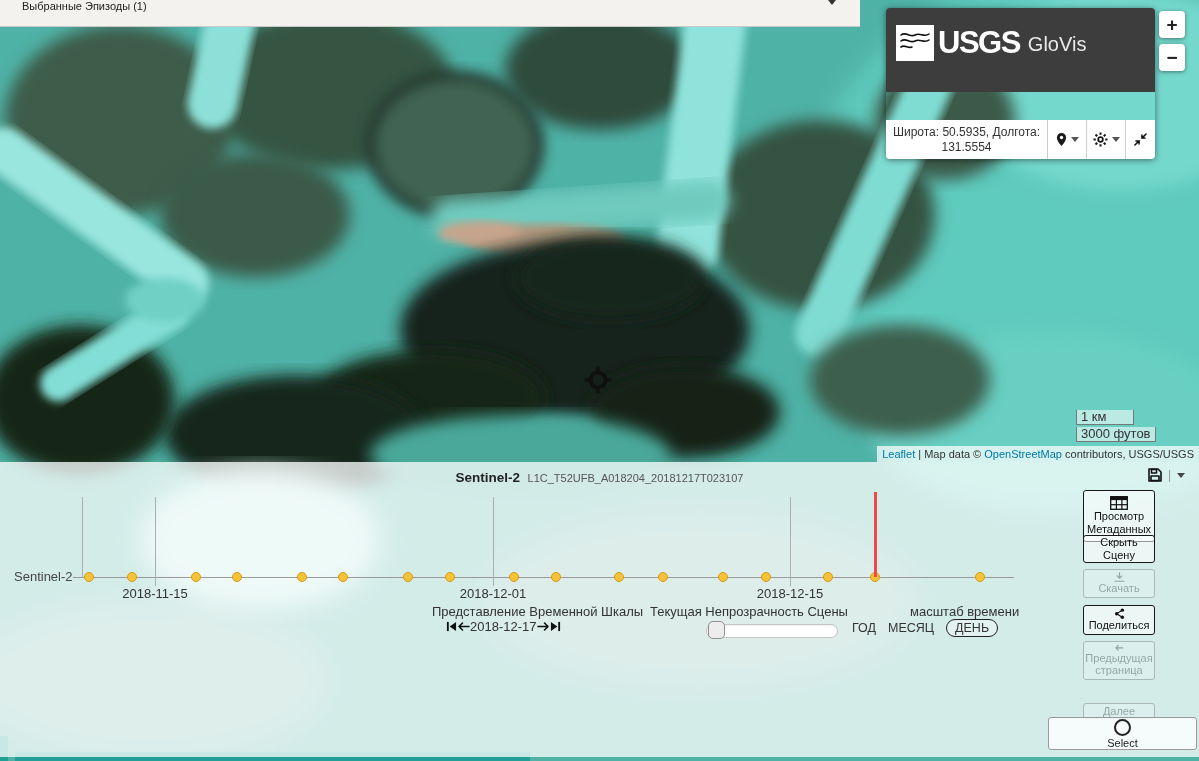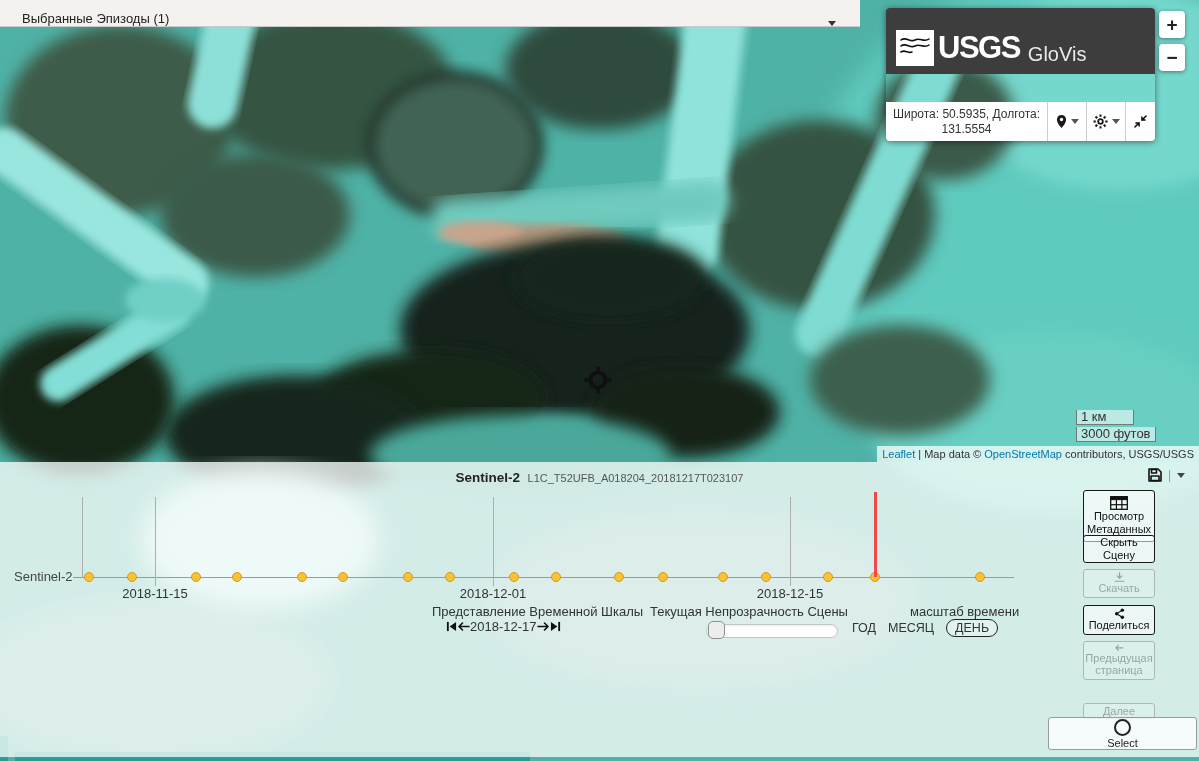--- a/index.html
+++ b/index.html
@@ -4,28 +4,28 @@
 <style>
   html,body{margin:0;padding:0;background:#222;}
   #app{position:relative;width:1199px;height:761px;overflow:hidden;
        font-family:"Liberation Sans","DejaVu Sans",sans-serif;color:#333;}
   
   #map{position:absolute;inset:0;background:#4fb2a6;cursor:grab;}
   #map svg{display:block;}
   #crosshair{position:absolute;left:584px;top:366px;width:28px;height:28px;}
   
   #episodes-bar{position:absolute;left:0;top:0;width:860px;height:27px;background:#f3f2ef;
-    border-bottom:1px solid #c9c9c9;display:flex;align-items:flex-end;justify-content:space-between;
-    padding:0 24px 0 22px;box-sizing:border-box;font-size:13px;color:#222;cursor:pointer;}
+    border-bottom:1px solid #c9c9c9;display:flex;align-items:flex-start;justify-content:space-between;
+    padding:0 24px 0 22px;box-sizing:border-box;font-size:11px;color:#222;cursor:pointer;}
   .caret-down{width:0;height:0;border-left:4px solid transparent;border-right:4px solid transparent;
     border-top:5px solid #333;display:inline-block;}
   
   #usgs-panel{position:absolute;left:886px;top:8px;width:269px;border-radius:4px;overflow:hidden;
     box-shadow:0 1px 6px rgba(0,0,0,.5);}
-  #usgs-header{height:50px;background:#3d3d3d;display:flex;align-items:flex-end;padding:8px 10px;}
+  #usgs-header{height:50px;background:#3d3d3d;display:flex;align-items:flex-start;padding:17px 10px;}
   #usgs-logo-box{width:38px;height:36px;background:#fff;display:flex;align-items:center;justify-content:center;}
   #usgs-word{color:#fff;font-weight:bold;font-size:31px;letter-spacing:-1.5px;margin-left:4px;}
   #glovis-word{color:#e9e9e9;font-size:20px;font-weight:300;margin-left:8px;margin-top:8px;}
   #usgs-row{height:39px;background:#fff;display:flex;align-items:stretch;margin-top:28px;}
   #coords-cell{flex:1;display:flex;align-items:center;justify-content:center;text-align:center;
     font-size:12px;line-height:1.25;color:#333;padding:0 4px;}
   .icon-cell{border-left:1px solid #ccc;display:flex;align-items:center;justify-content:center;
     gap:4px;cursor:pointer;}
   
   .zoom-btn{position:absolute;left:1159px;width:26px;height:27px;background:#fff;border-radius:4px;

